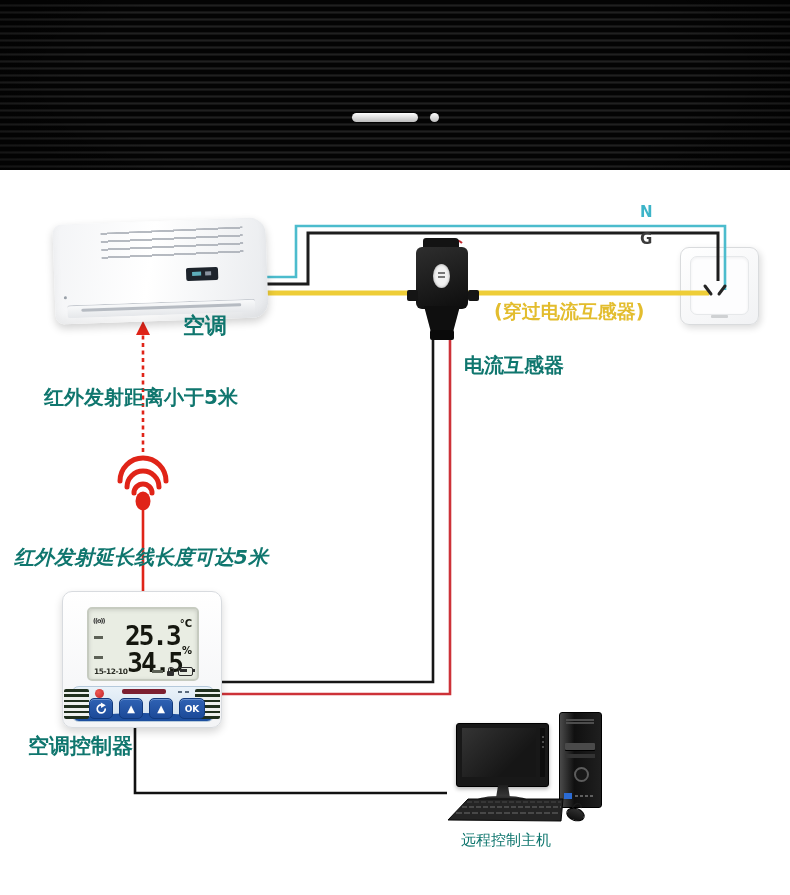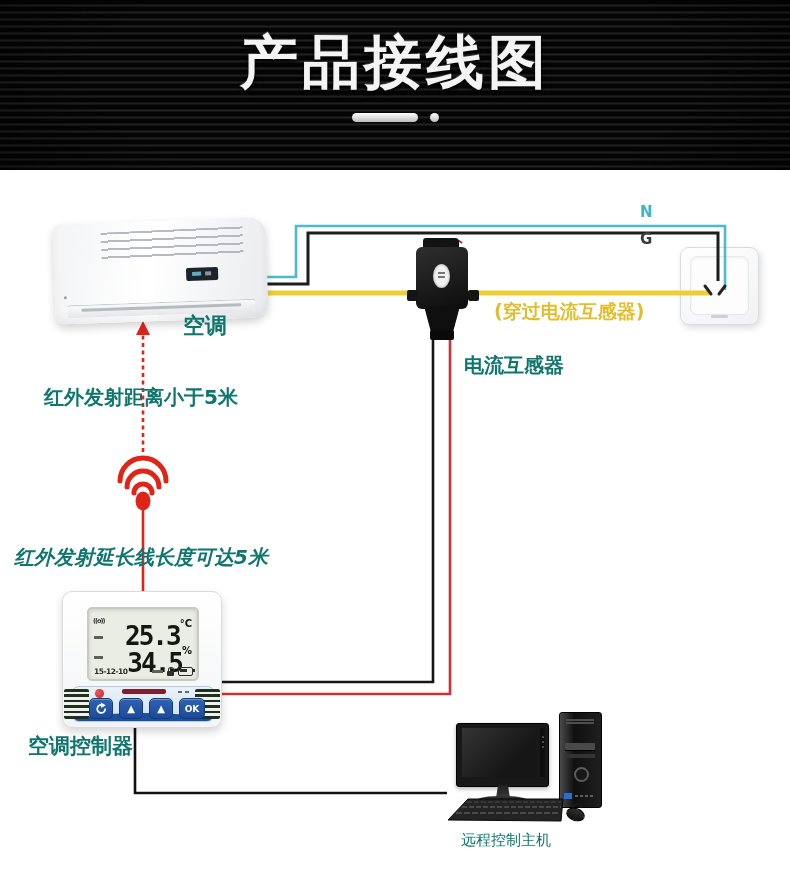--- a/index.html
+++ b/index.html
@@ -140,21 +140,20 @@
   .note-gold{color:#e3bd2e;font-weight:700;}
   .wn{color:#3db4c8;font-weight:700;font-size:15px;}
   .wg{color:#3a3a3a;font-weight:700;font-size:15px;}
 </style>
 </head>
 <body>
 
 <div class="canvas">
 
   <div class="header">
-    <div class="header-title">产品接线图</div>
     <div class="header-dash"></div>
     <div class="header-dot"></div>
   </div>
 
   <div class="socket">
     <div class="socket-inner"></div>
     <div class="socket-brand"></div>
   </div>
 
   <svg class="wires" width="790" height="895">

